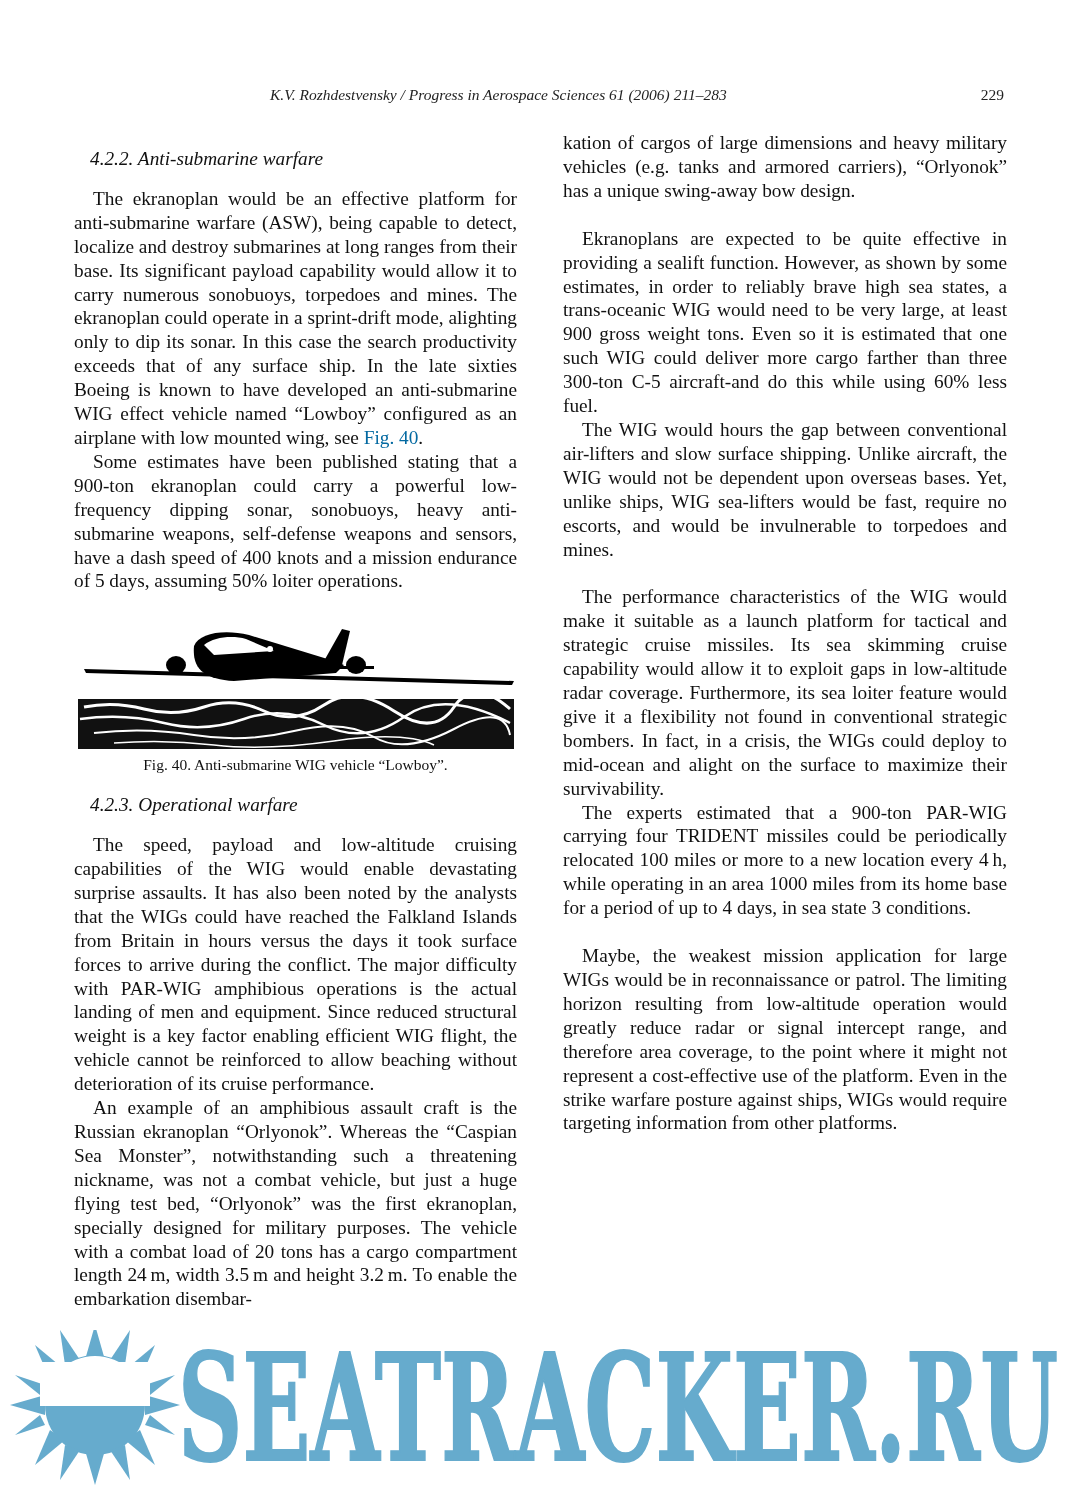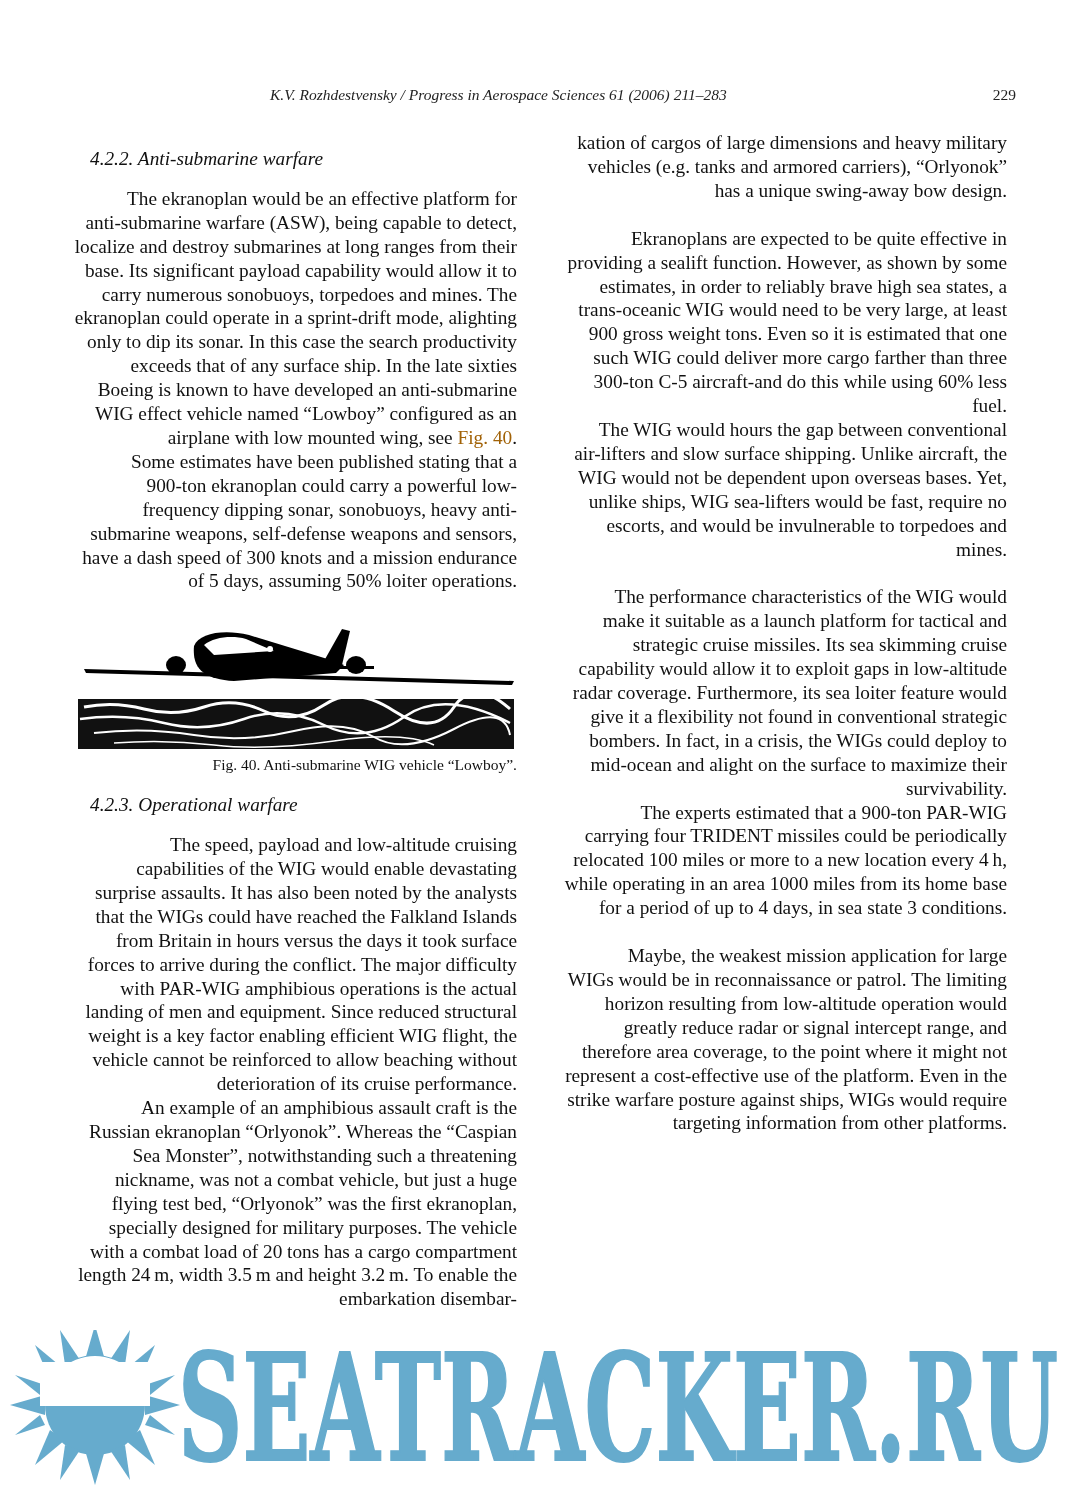--- a/index.html
+++ b/index.html
@@ -5,36 +5,36 @@
   html, body { margin: 0; padding: 0; background: #ffffff; }
   body {
     width: 1080px; height: 1485px; position: relative; overflow: hidden;
     font-family: "Liberation Serif", "DejaVu Serif", serif;
     color: #111;
   }
   .running-head {
     position: absolute; top: 86px; left: 270px; width: 750px;
     font-size: 15.5px; font-style: italic; color: #222;
   }
-  .running-head .pageno { position: absolute; right: 4px; top: 0; font-style: normal; }
+  .running-head .pageno { position: absolute; right: 16px; top: 0; font-style: normal; }
   .col {
     position: absolute; top: 131px; width: 443px;
     font-size: 19.3px; line-height: 23.9px;
     text-align: justify; hyphens: none;
   }
   .col.left { left: 74px; }
   .col.right { left: 563px; width: 444px; }
-  .col p { margin: 0; text-indent: 19px; text-align: right; }
+  .col p { margin: 0; text-indent: 19px; }
   .col p.noindent { text-indent: 0; }
   .col h4 {
     margin: 16px; font-weight: normal; font-style: italic; font-size: 19.3px;
     line-height: 23.9px;
   }
   .gap { height: 24px; }
-  .fig-link { color: #a16207; }
+  .fig-link { color: #0369a1; }
   .figure { margin: 28px 0 0 0; }
   .figure svg { display: block; }
   .caption {
     text-align: center; font-size: 15.5px; margin-top: 22px; margin-bottom: 36px;
     text-indent: 0;
   }
   .watermark {
     position: absolute; left: 0; top: 1330px; width: 1080px; height: 155px;
     pointer-events: none;
   }
@@ -43,21 +43,21 @@
 <body>
 
 <div class="running-head">
   <span>K.V. Rozhdestvensky / Progress in Aerospace Sciences 61 (2006) 211–283</span>
   <span class="pageno">229</span>
 </div>
 
 <div class="col left">
   <h4>4.2.2.  Anti-submarine warfare</h4>
   <p><span>The ekranoplan would be an effective platform for anti-submarine warfare (ASW), being capable to detect, localize and destroy submarines at long ranges from their base. Its significant payload capability would allow it to carry numerous sonobuoys, torpedoes and mines. The ekranoplan could operate in a sprint-drift mode, alighting only to dip its sonar. In this case the search productivity exceeds that of any surface ship. In the late sixties Boeing is known to have developed an anti-submarine WIG effect vehicle named “Lowboy” configured as an airplane with low mounted wing, see </span><a class="fig-link">Fig. 40</a><span>.</span></p>
-  <p>Some estimates have been published stating that a 900-ton ekranoplan could carry a powerful low-frequency dipping sonar, sonobuoys, heavy anti-submarine weapons, self-defense weapons and sensors, have a dash speed of 300 knots and a mission endurance of 5 days, assuming 50% loiter operations.</p>
+  <p>Some estimates have been published stating that a 900-ton ekranoplan could carry a powerful low-frequency dipping sonar, sonobuoys, heavy anti-submarine weapons, self-defense weapons and sensors, have a dash speed of 400 knots and a mission endurance of 5 days, assuming 50% loiter operations.</p>
 
   <div class="figure">
     <svg width="443" height="132" viewBox="0 0 443 132">
 
       <g fill="#000">
         <path d="M10 48 L440 60 L438 64 L12 52 Z"></path>
         <path d="M120 25 C125 12 150 8 175 14 L260 40 L270 44 L262 52 L160 60 C130 58 118 48 120 25 Z"></path>
         <path d="M250 40 L268 8 L276 10 L268 44 Z"></path>
         <path d="M260 45 L300 45 L300 48 L262 48 Z"></path>
         <ellipse cx="102" cy="44" rx="10" ry="9"></ellipse>

